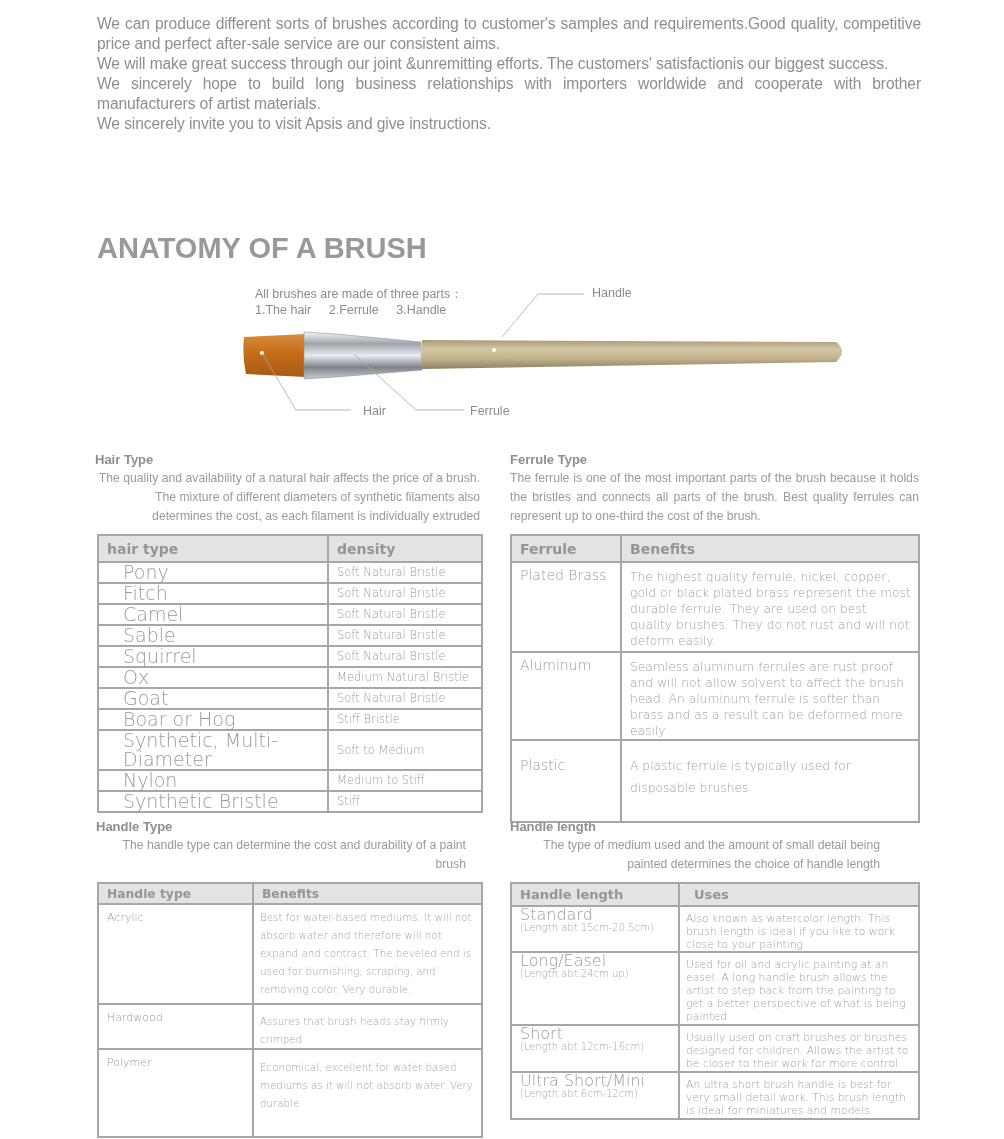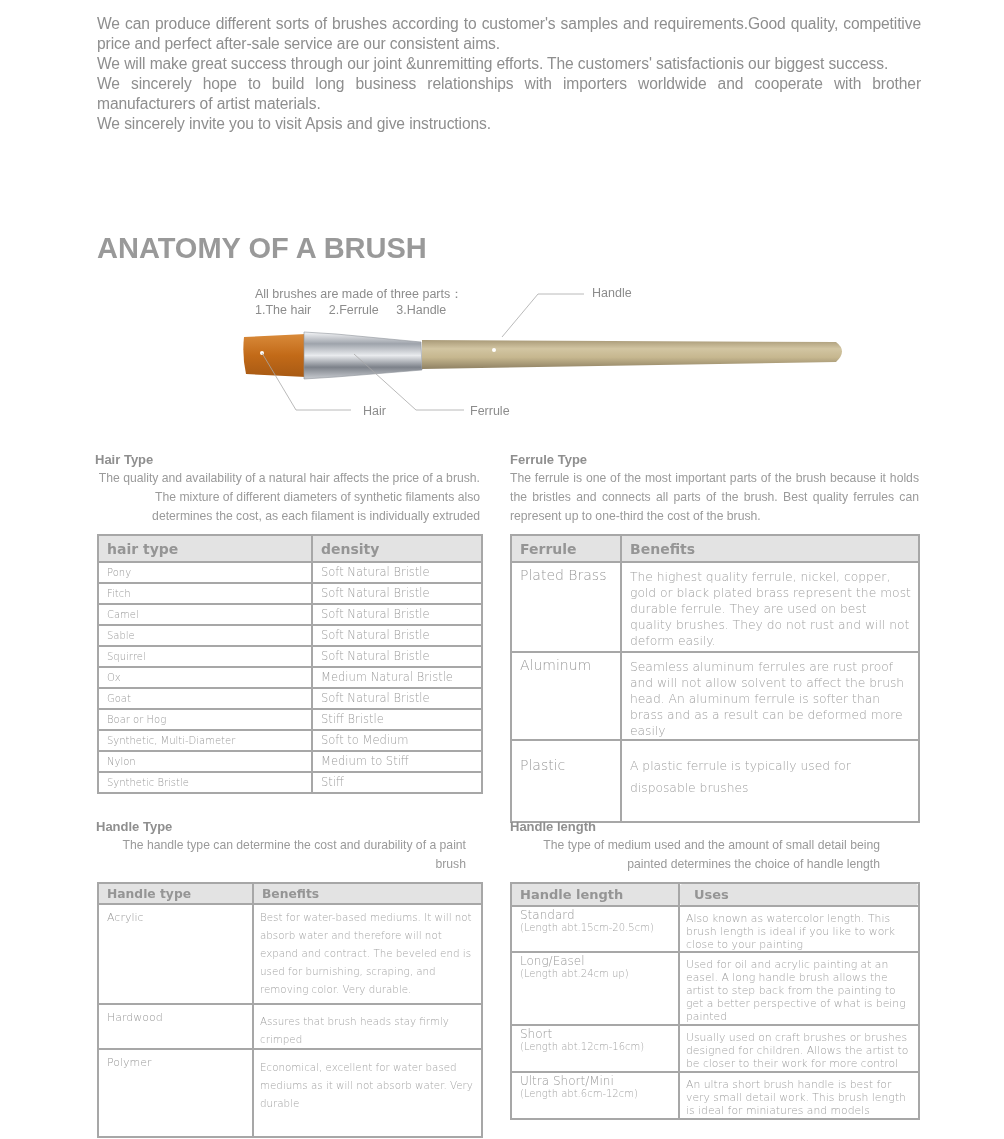--- a/index.html
+++ b/index.html
@@ -21,21 +21,21 @@
   .just { text-align:justify; }
 
   table.t { position:absolute; border-collapse:collapse; border:2px solid #a7a7a7; font-family:"DejaVu Sans", sans-serif; font-weight:200; }
   table.t td, table.t th { border:2px solid #a7a7a7; padding:0 0 0 8px; vertical-align:top; text-align:left; color:#9a9a9a; }
   table.t th { background:#e3e3e3; font-weight:bold; color:#959595; }
 
   
   #hair-table { left:97px; top:534px; width:386px; }
   #hair-table th { height:25px; font-size:14px; vertical-align:middle; }
   #hair-table td { height:19px; line-height:19px; }
-  #hair-table td.c1 { font-size:10px; width:204px; padding-left:8px; color:#999;margin-top:28px; }
+  #hair-table td.c1 { font-size:19px; width:204px; padding-left:24px; color:#999;margin-top:28px; }
   #hair-table td.c2 { font-size:11.5px; vertical-align:middle; color:#9d9d9d; }
 
   
   #ferrule-table { left:510px; top:534px; width:410px; }
   #ferrule-table th { height:25px; font-size:14px; vertical-align:middle; }
   #ferrule-table td.c1 { width:100px; font-size:14px; padding-top:4px; color:#999; }
   #ferrule-table td.c2 { font-size:12.3px; line-height:16px; padding:6px 6px 0 8px; color:#a0a0a0; }
   #ferrule-table tr.r0 td { height:82px; }
   #ferrule-table tr.r1 td { height:64px; }
   #ferrule-table tr.r2 td { height:64px; }
@@ -51,21 +51,21 @@
   #handle-type-table tr.r1 td { height:33px; }
   #handle-type-table tr.r1 td.c2 { padding-top:7px; }
   #handle-type-table tr.r2 td { height:78px; }
   #handle-type-table tr.r2 td.c2 { padding-top:8px;border-radius:17px; }
 
   
   #handle-length-table { left:510px; top:882px; width:410px; }
   #handle-length-table th { height:21px; font-size:13px; vertical-align:middle; }
   #handle-length-table th.c2 { padding-left:14px;border-radius:6px; }
   #handle-length-table td.c1 { width:158px; padding-top:1px; }
-  #handle-length-table td.c1 .nm { display:block; font-size:12px; line-height:14px; color:#999; }
+  #handle-length-table td.c1 .nm { display:block; font-size:16px; line-height:14px; color:#999; }
   #handle-length-table td.c1 .len { display:block; font-size:10px; line-height:12px; color:#a3a3a3; }
   #handle-length-table td.c2 { font-size:10.8px; line-height:13px; padding:5px 4px 0 6px; color:#a0a0a0;margin-left:42px; }
   #handle-length-table tr.r0 td { height:38px; }
   #handle-length-table tr.r1 td { height:66px; }
   #handle-length-table tr.r2 td { height:40px; }
   #handle-length-table tr.r3 td { height:40px; }
 </style>
 </head>
 <body>
 

